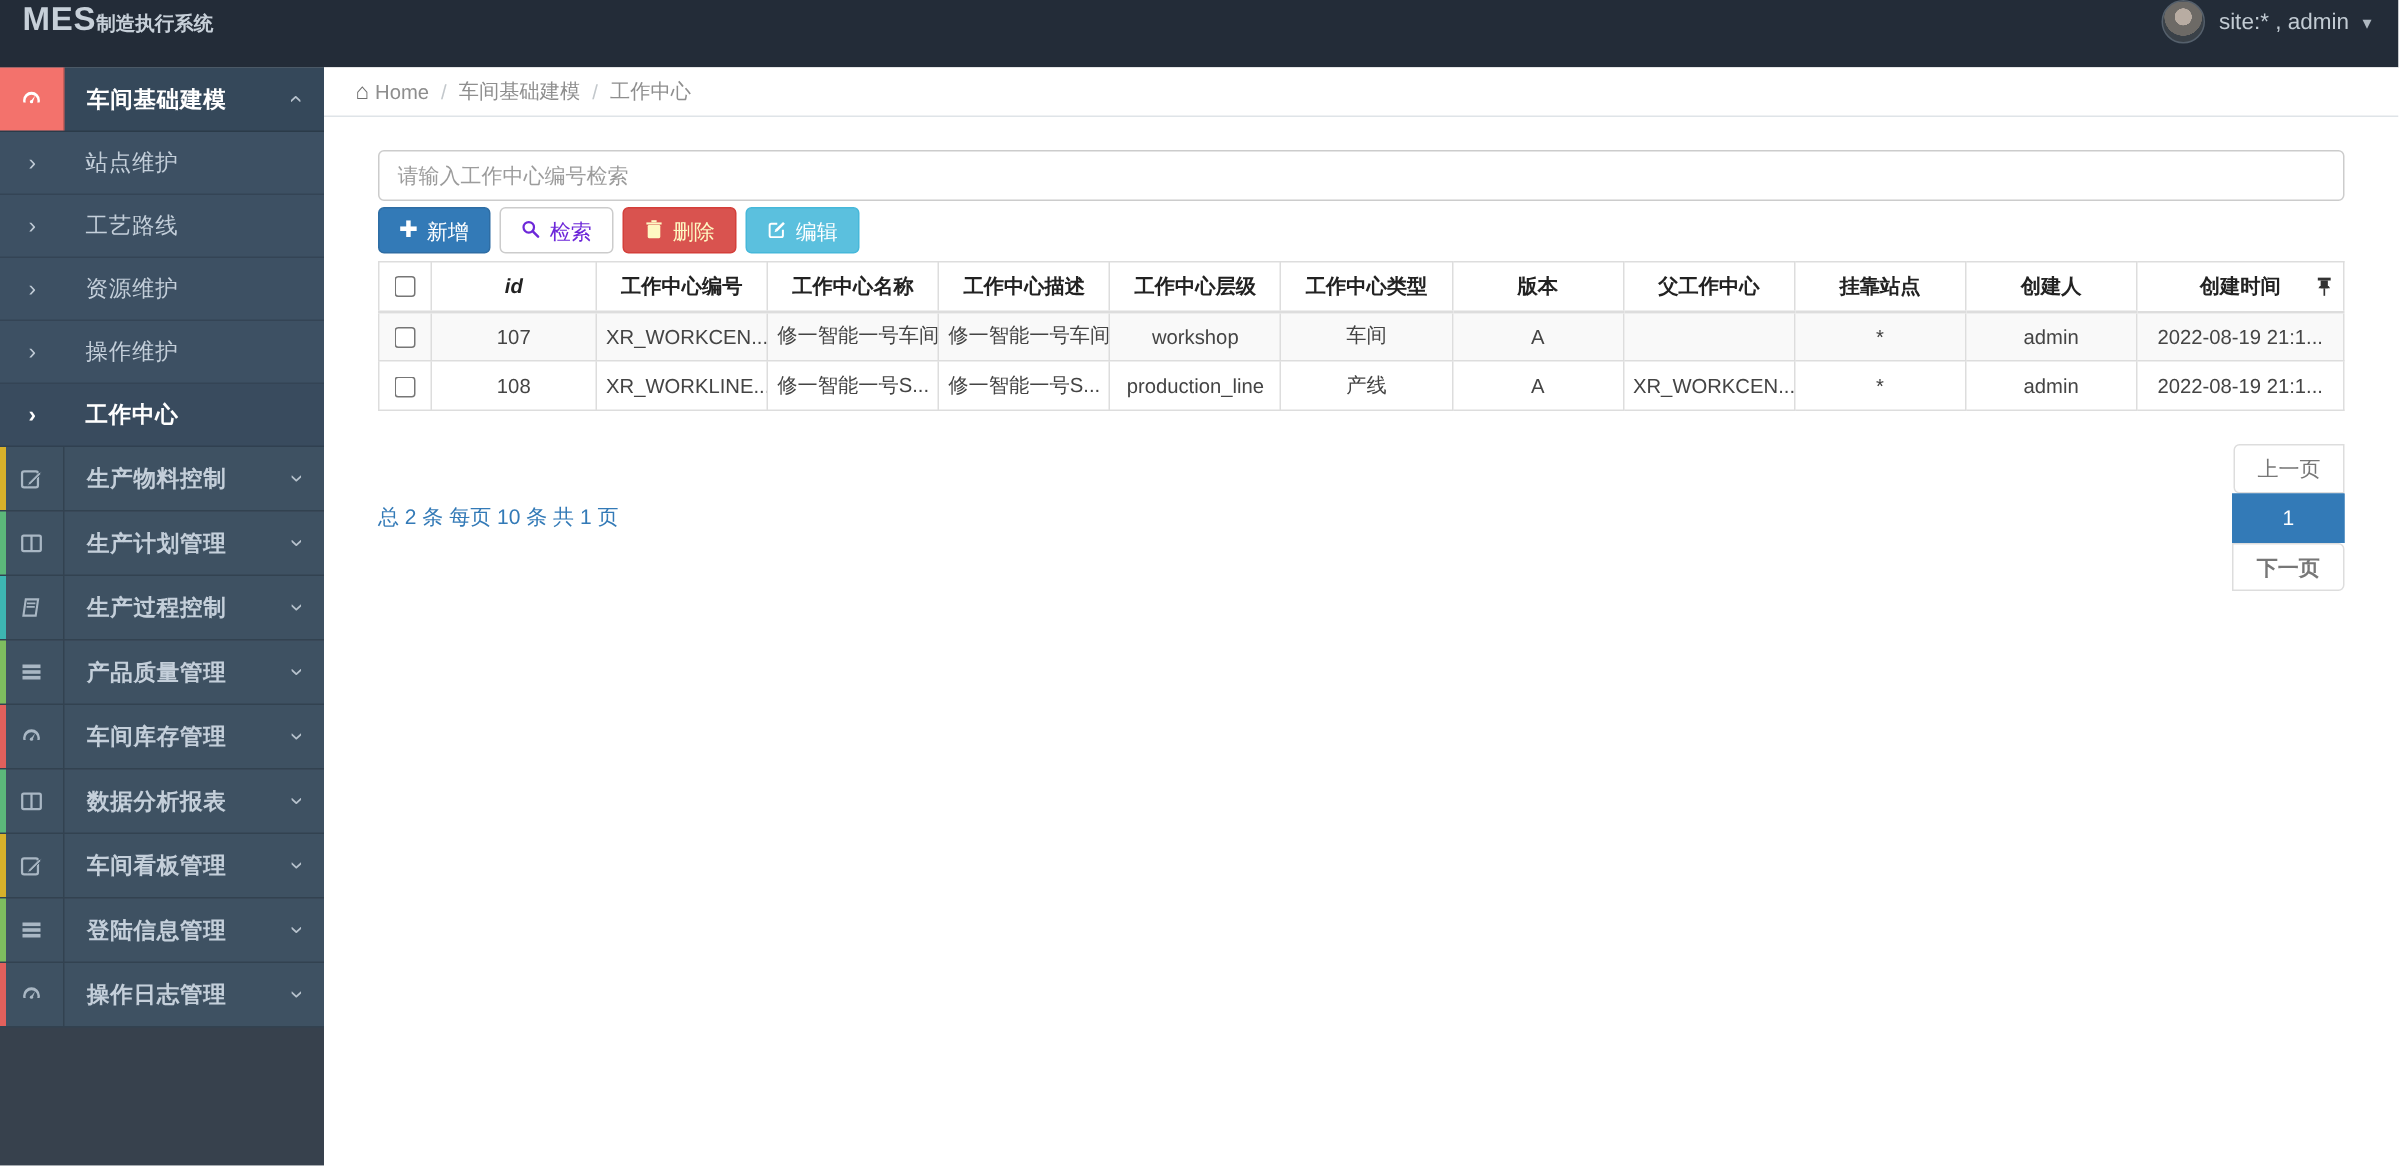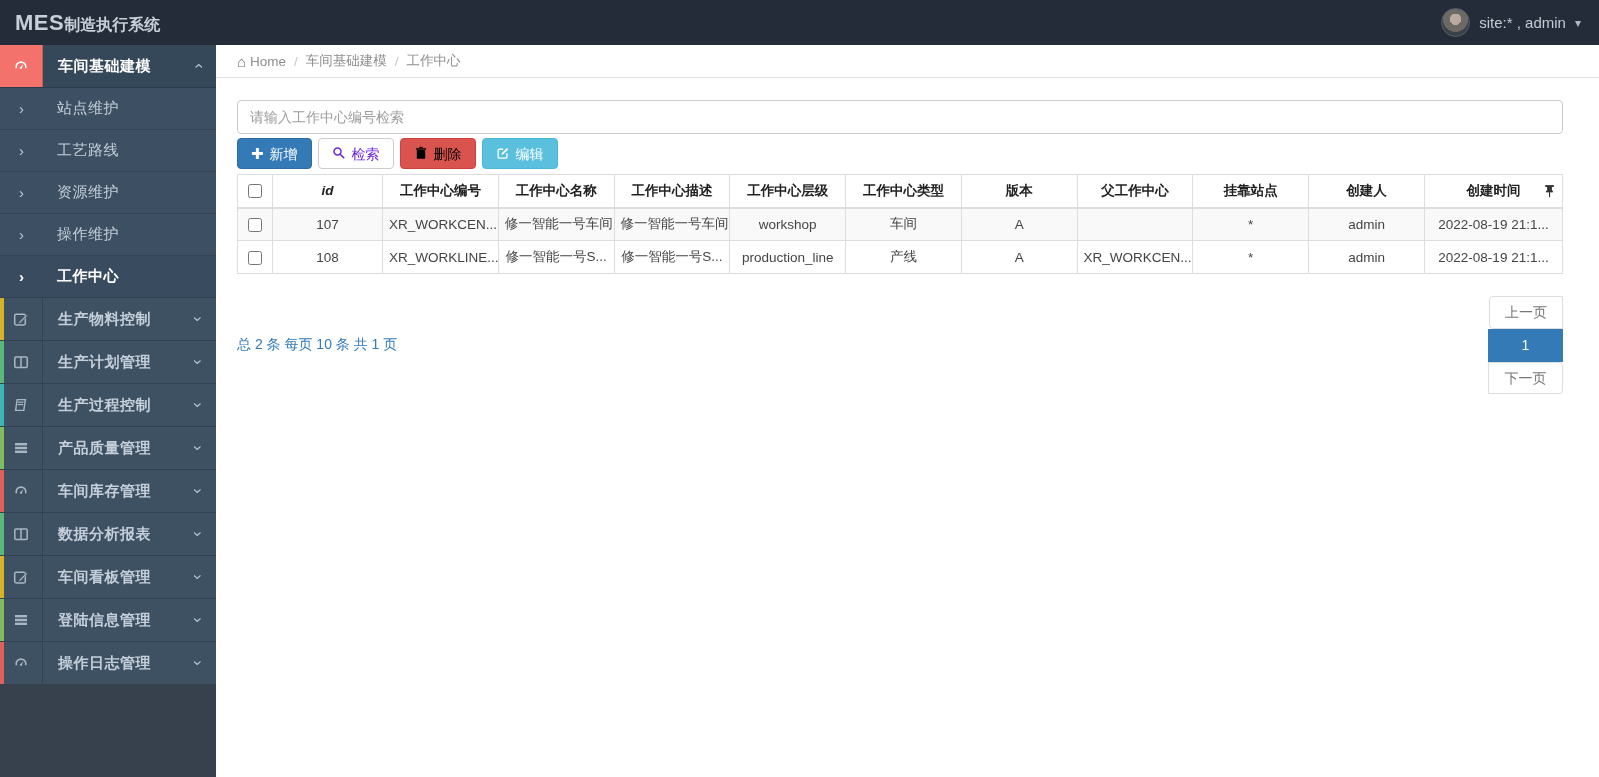--- a/index.html
+++ b/index.html
@@ -7,25 +7,25 @@
   body {
     width:1599px; height:777px; overflow:hidden;
     font-family:"Liberation Sans","DejaVu Sans",sans-serif;
     background:#fff; font-size:14px; color:#333;
   }
   .app { width:1599px; height:777px; display:flex; flex-direction:column; }
 
   
   .topbar {
     height:45px; flex:0 0 45px; background:#232c38;
-    display:flex; align-items:center; justify-content:space-between;
+    display:flex; align-items:flex-start; justify-content:space-between;
   }
   .logo { width:216px; padding-left:15px; display:flex; align-items:baseline; color:#c7d0d9; }
   .logo-main { font-size:22px; font-weight:bold; letter-spacing:0.5px; }
-  .logo-sub  { font-size:16px; font-weight:bold; }
+  .logo-sub  { font-size:13px; font-weight:bold; }
   .user { display:flex; align-items:center; gap:9px; padding-right:18px; color:#c2cbd3; font-size:15px; cursor:pointer; }
   .avatar {
     width:29px; height:29px; border-radius:50%;
     background: radial-gradient(circle at 50% 38%, #b8aca2 0 26%, #6d6a66 27% 58%, #3a4148 59% 100%);
     border:1px solid #55606c; display:inline-block;
   }
   .caret { font-size:12px; color:#aeb8c0; }
 
   
   .main { flex:1; display:flex; min-height:0; }
@@ -65,38 +65,38 @@
   .breadcrumb {
     height:33px; flex:0 0 33px; background:#fff; border-bottom:1px solid #dfe4e8;
     display:flex; align-items:center; padding-left:21px; font-size:13.5px; color:#8e8e8e;
   }
   .bc-home-icon { color:#6f6f6f; margin-right:4px; font-size:15px; }
   .bc-link { color:#8e8e8e; text-decoration:none; cursor:pointer; }
   .bc-sep { margin:0 8px; color:#c3c8cc; }
   .bc-current { color:#8e8e8e; }
 
   
-  .page-body { padding:22px 36px 0 21px; }
+  .page-body { padding:22px 36px 0 21px;margin-left:15px; }
   .search-input {
     width:100%; height:34px; border:1px solid #ccc; border-radius:4px;
     padding:6px 12px; font-size:14px; color:#555; outline:none;
     font-family:"Liberation Sans","DejaVu Sans",sans-serif;
   }
   .search-input::placeholder { color:#9c9c9c; }
 
   .toolbar { margin-top:4px; display:flex; gap:6px; }
   .btn {
     height:31px; padding:0 13px; border-radius:4px; font-size:14px;
     display:inline-flex; align-items:center; gap:6px; cursor:pointer;
     border:1px solid transparent; font-family:inherit; line-height:1;
   }
   .btn svg { width:14px; height:14px; }
   .btn-primary { background:#337ab7; border-color:#2e6da4; color:#fff; }
   .btn-default { background:#fff; border-color:#ccc; color:#6d28d9; }
-  .btn-danger  { background:#d9534f; border-color:#d43f3a; color:#000000; }
+  .btn-danger  { background:#d9534f; border-color:#d43f3a; color:#fef9c3; }
   .btn-info    { background:#5bc0de; border-color:#46b8da; color:#fff; }
   .plus-glyph { font-size:15px; font-weight:bold; }
 
   
   .grid { margin-top:5px; width:100%; border-collapse:collapse; font-size:13.5px; color:#444; table-layout:fixed; }
   .grid th, .grid td { border:1px solid #ddd; height:33px; text-align:center; padding:0 6px; overflow:hidden; white-space:nowrap; }
   .grid th { font-weight:bold; color:#222; border-bottom-width:2px; background:#fff; }
   .grid tr.odd td { background:#f9f9f9; }
   .col-check { width:35px; }
   .col-id { width:110px;font-style:italic; }
@@ -107,21 +107,21 @@
 
   
   .pager-row { margin-top:22px; display:flex; justify-content:space-between; align-items:center;gap:24px; }
   .summary { color:#337ab7; font-size:14px; }
   .pages { display:flex;flex-direction:column; }
   .page-btn {
     border:1px solid #ddd; background:#fff; color:#777; padding:7px 15px; font-size:14px;
     margin-left:-1px; cursor:pointer; font-family:inherit; line-height:1.2;
   }
   .page-btn.first { border-radius:4px 0 0 4px; margin-left:0; }
-  .page-btn.last  { border-radius:0 4px 4px 0; }
+  .page-btn.last  { border-radius:0 4px 4px 0;font-weight:bold; }
   .page-btn.active { background:#337ab7; border-color:#337ab7; color:#fff; }
 </style>
 </head>
 <body>
 
 <svg width="0" height="0" style="position:absolute">
   <defs>
     <g id="ic-gauge">
       <path d="M8 3.2a5.6 5.6 0 0 0-5.6 5.6c0 .5.07 1 .2 1.5h1.6a4 4 0 0 1-.2-1.2 4 4 0 0 1 8 0 4 4 0 0 1-.2 1.2h1.6c.13-.48.2-1 .2-1.5A5.6 5.6 0 0 0 8 3.2z" fill="currentColor"></path>
       <path d="M7.3 9.6 10.4 5.8 8.7 10.4z" fill="currentColor"></path>

